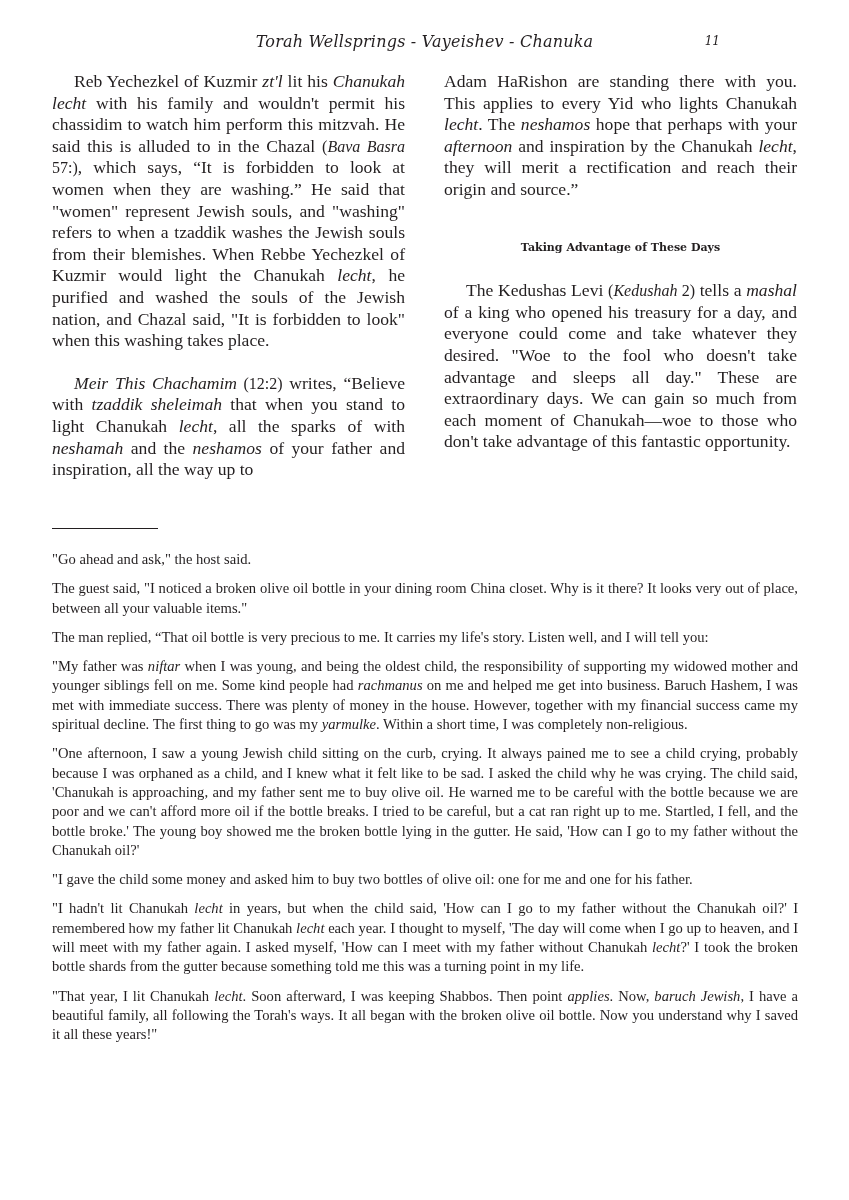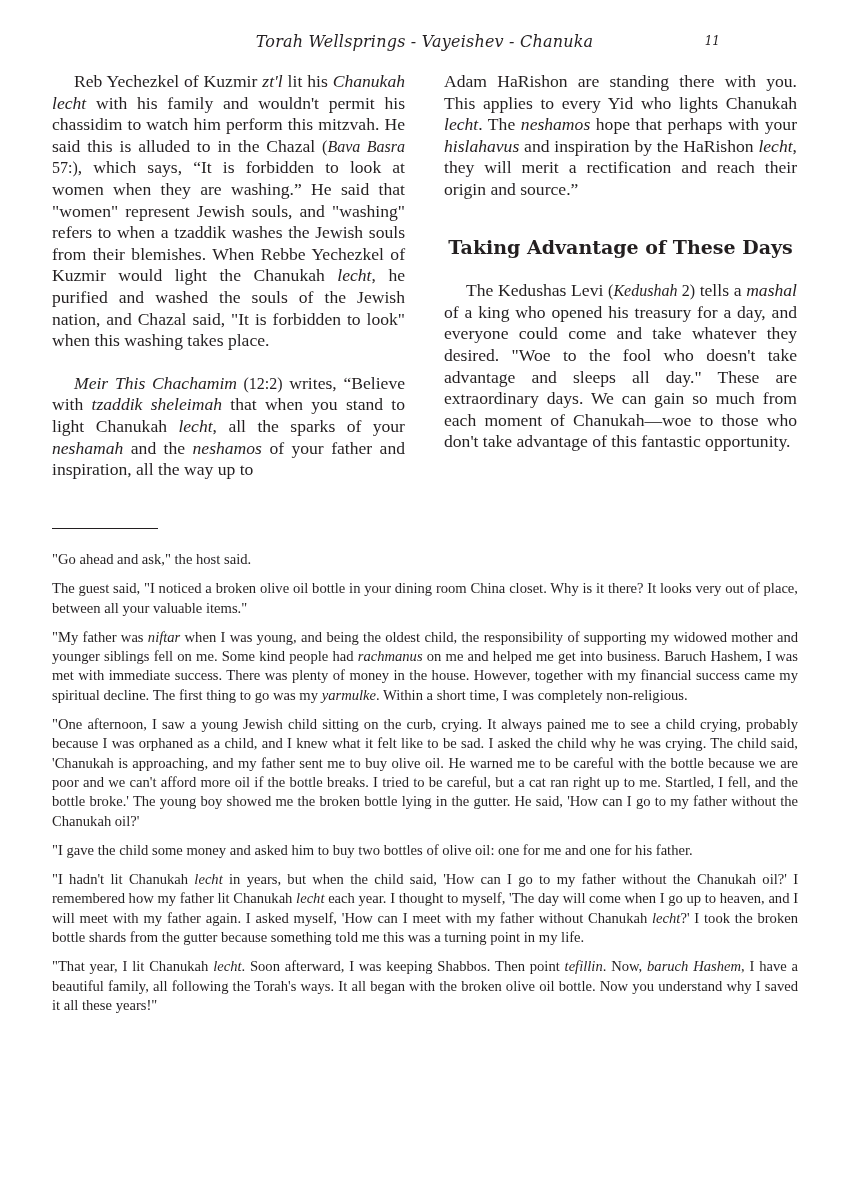--- a/index.html
+++ b/index.html
@@ -8,47 +8,48 @@
   .header-title { position: absolute; left: 0; width: 849px; text-align: center; font-family: "DejaVu Serif", serif; font-style: italic; font-size: 16px; letter-spacing: 0.2px; }
   .page-number { position: absolute; right: 48px; top: 2px; font-family: "DejaVu Serif", serif; font-style: italic; font-size: 12px; }
   .col { position: absolute; top: 71px; width: 353px; font-family: "Liberation Serif", serif; font-size: 17.6px; line-height: 21.6px; text-align: justify; }
   .col-left { left: 52px; }
   .col-right { left: 444px; }
   .col p { margin: 0; text-indent: 0; }
   .col p.indent { text-indent: 22px; }
   .col p + p { margin-top: 21px; }
   .small { font-size: 16px; }
   em { }
-  .section-heading { font-family: "DejaVu Serif", serif; font-weight: bold; font-size: 19px; text-align: center; margin: 36px 0 22px 0; }
+  .section-heading { font-family: "DejaVu Serif", serif; font-weight: bold; font-size: 11px; text-align: center; margin: 36px 0 22px 0; }
   .footnote-rule { position: absolute; left: 52px; top: 528px; width: 106px; height: 1px; background: #231f20; }
   .footnotes { position: absolute; left: 52px; top: 550px; width: 746px; font-family: "Liberation Serif", serif; font-size: 14.6px; line-height: 19.3px; text-align: justify; }
   .footnotes p { margin: 0 0 10px 0; }
 </style>
 </head>
 <body>
 
 <div class="header">
   <div class="header-title">Torah Wellsprings - Vayeishev - Chanuka</div>
   <div class="page-number">11</div>
 </div>
 
 <div class="col col-left">
   <p class="indent"><span>Reb Yechezkel of Kuzmir </span><em>zt'l</em><span> lit his </span><em>Chanukah lecht</em><span> with his family and wouldn't permit his chassidim to watch him perform this mitzvah. He said this is alluded to in the Chazal </span><span class="small"><span>(</span><em>Bava Basra</em><span> 57:)</span></span><span>, which says, “It is forbidden to look at women when they are washing.” He said that "women" represent Jewish souls, and "washing" refers to when a tzaddik washes the Jewish souls from their blemishes. When Rebbe Yechezkel of Kuzmir would light the Chanukah </span><em>lecht</em><span>, he purified and washed the souls of the Jewish nation, and Chazal said, "It is forbidden to look" when this washing takes place.</span></p>
-  <p class="indent"><em>Meir This Chachamim</em><span class="small"> (12:2)</span><span> writes, “Believe with </span><em>tzaddik sheleimah</em><span> that when you stand to light Chanukah </span><em>lecht</em><span>, all the sparks of your </span><em>neshamah</em><span> and the </span><em>neshamos</em><span> of your father and inspiration, all the way up to</span></p>
+  <p class="indent"><em>Meir This Chachamim</em><span class="small"> (12:2)</span><span> writes, “Believe with </span><em>tzaddik sheleimah</em><span> that when you stand to light Chanukah </span><em>lecht</em><span>, all the sparks of with </span><em>neshamah</em><span> and the </span><em>neshamos</em><span> of your father and inspiration, all the way up to</span></p>
 </div>
 
 <div class="col col-right">
-  <p><span>Adam HaRishon are standing there with you. This applies to every Yid who lights Chanukah </span><em>lecht</em><span>. The </span><em>neshamos</em><span> hope that perhaps with your </span><em>hislahavus</em><span> and inspiration by the HaRishon </span><em>lecht</em><span>, they will merit a rectification and reach their origin and source.”</span></p>
+  <p><span>Adam HaRishon are standing there with you. This applies to every Yid who lights Chanukah </span><em>lecht</em><span>. The </span><em>neshamos</em><span> hope that perhaps with your </span><em>afternoon</em><span> and inspiration by the Chanukah </span><em>lecht</em><span>, they will merit a rectification and reach their origin and source.”</span></p>
   <div class="section-heading">Taking Advantage of These Days</div>
   <p class="indent" style="margin-top:0"><span>The Kedushas Levi </span><span class="small"><span>(</span><em>Kedushah</em><span> 2)</span></span><span> tells a </span><em>mashal</em><span> of a king who opened his treasury for a day, and everyone could come and take whatever they desired. "Woe to the fool who doesn't take advantage and sleeps all day." These are extraordinary days. We can gain so much from each moment of Chanukah—woe to those who don't take advantage of this fantastic opportunity.</span></p>
 </div>
 
 <div class="footnote-rule"></div>
 
 <div class="footnotes">
   <p>"Go ahead and ask," the host said.</p>
   <p>The guest said, "I noticed a broken olive oil bottle in your dining room China closet. Why is it there? It looks very out of place, between all your valuable items."</p>
+  <p>The man replied, “That oil bottle is very precious to me. It carries my life's story. Listen well, and I will tell you:</p>
   <p><span>"My father was </span><em>niftar</em><span> when I was young, and being the oldest child, the responsibility of supporting my widowed mother and younger siblings fell on me. Some kind people had </span><em>rachmanus</em><span> on me and helped me get into business. Baruch Hashem, I was met with immediate success. There was plenty of money in the house. However, together with my financial success came my spiritual decline. The first thing to go was my </span><em>yarmulke</em><span>. Within a short time, I was completely non-religious.</span></p>
   <p>"One afternoon, I saw a young Jewish child sitting on the curb, crying. It always pained me to see a child crying, probably because I was orphaned as a child, and I knew what it felt like to be sad. I asked the child why he was crying. The child said, 'Chanukah is approaching, and my father sent me to buy olive oil. He warned me to be careful with the bottle because we are poor and we can't afford more oil if the bottle breaks. I tried to be careful, but a cat ran right up to me. Startled, I fell, and the bottle broke.' The young boy showed me the broken bottle lying in the gutter. He said, 'How can I go to my father without the Chanukah oil?'</p>
   <p>"I gave the child some money and asked him to buy two bottles of olive oil: one for me and one for his father.</p>
   <p><span>"I hadn't lit Chanukah </span><em>lecht</em><span> in years, but when the child said, 'How can I go to my father without the Chanukah oil?' I remembered how my father lit Chanukah </span><em>lecht</em><span> each year. I thought to myself, 'The day will come when I go up to heaven, and I will meet with my father again. I asked myself, 'How can I meet with my father without Chanukah </span><em>lecht</em><span>?' I took the broken bottle shards from the gutter because something told me this was a turning point in my life.</span></p>
-  <p><span>"That year, I lit Chanukah </span><em>lecht</em><span>. Soon afterward, I was keeping Shabbos. Then point </span><em>tefillin</em><span>. Now, </span><em>baruch Hashem</em><span>, I have a beautiful family, all following the Torah's ways. It all began with the broken olive oil bottle. Now you understand why I saved it all these years!"</span></p>
+  <p><span>"That year, I lit Chanukah </span><em>lecht</em><span>. Soon afterward, I was keeping Shabbos. Then point </span><em>applies</em><span>. Now, </span><em>baruch Jewish</em><span>, I have a beautiful family, all following the Torah's ways. It all began with the broken olive oil bottle. Now you understand why I saved it all these years!"</span></p>
 </div>
 
 </body></html>

